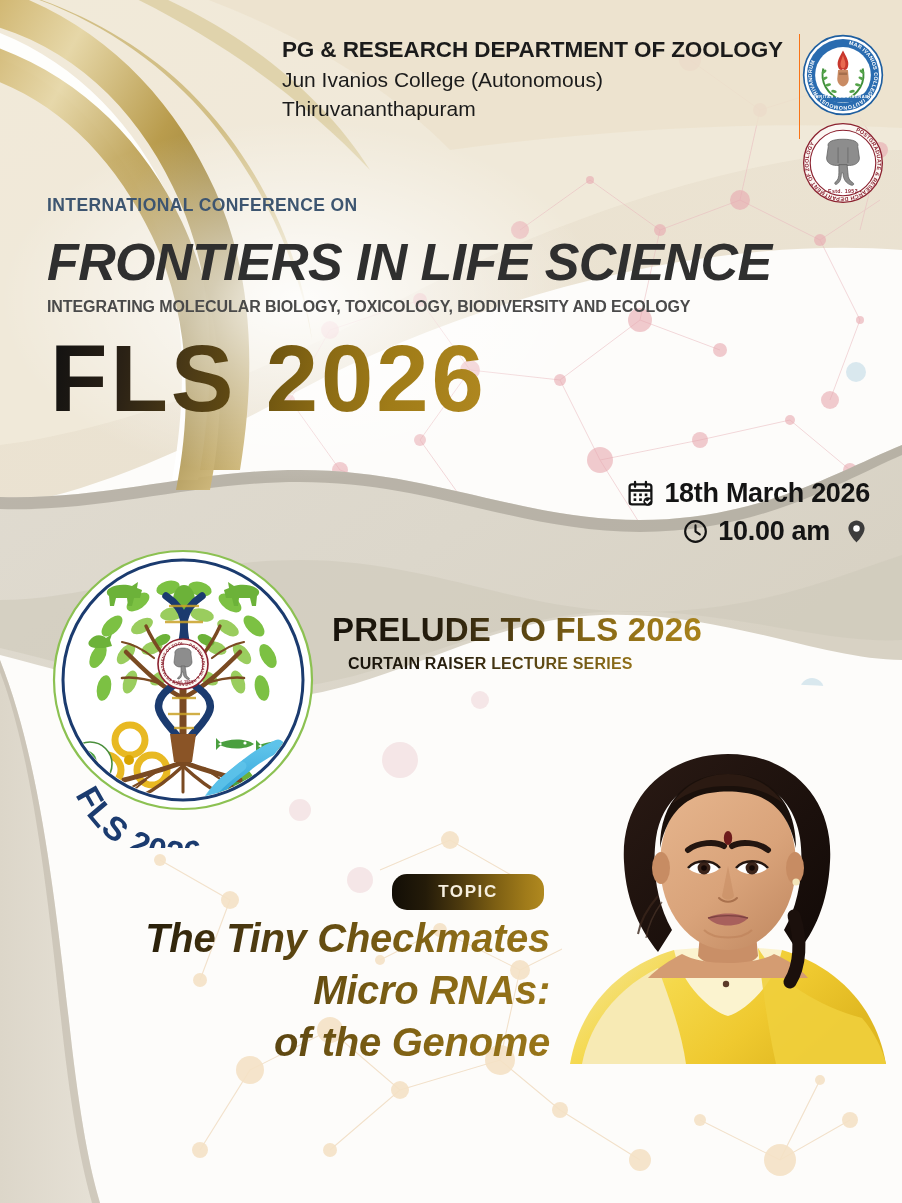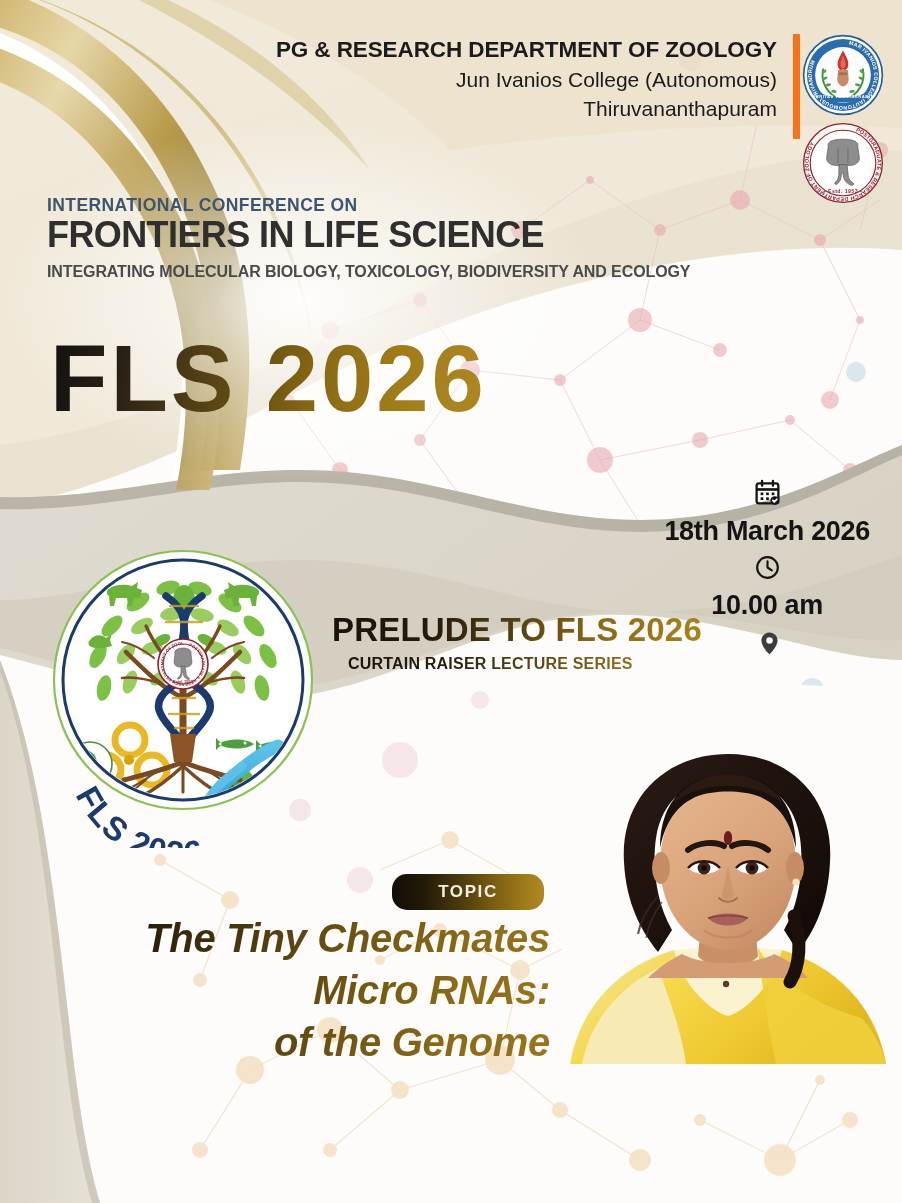--- a/index.html
+++ b/index.html
@@ -17,22 +17,22 @@
   
   .bg-svg{position:absolute;inset:0;width:902px;height:1203px;}
 
   
   .header{
     position:absolute;left:0;top:34px;width:902px;height:115px;
     display:flex;justify-content:flex-end;align-items:flex-start;
     padding-right:18px;
   }
   .header-text{
-    text-align:right;padding-right:16px;padding-top:2px;
-    border-right:7px solid #f97316;height:105px;
+    padding-right:16px;padding-top:2px;
+    border-right:1px solid #f97316;height:105px;
   }
   .dept-line{
     font-size:22.5px;font-weight:bold;color:#1b1b1b;
     letter-spacing:-0.1px;line-height:1.2;white-space:nowrap;
   }
   .college-line{
     font-size:21px;color:#1b1b1b;line-height:1.38;
     margin-top:3px;white-space:nowrap;
   }
   .city-line{
@@ -40,44 +40,45 @@
   }
   .crests{display:flex;flex-direction:column;gap:6px;align-items:center;margin-left:2px;}
 
   
   .conf-block{position:absolute;left:47px;top:196px;width:810px;}
   .conf-kicker{
     font-size:17.5px;font-weight:bold;color:#3d5570;
     letter-spacing:0.4px;line-height:1.1;
   }
   .conf-title{
-    font-size:36px;font-weight:bold;color:#2f2f2f;
-    letter-spacing:-0.6px;line-height:1.12;margin-top:0;
+    font-size:52px;font-weight:bold;color:#2f2f2f;
+    letter-spacing:-0.6px;line-height:1.12;margin-top:18px;
     white-space:nowrap;
+    font-style:italic;
   }
   .conf-sub{
     font-size:16px;font-weight:bold;color:#4a4a4a;
     letter-spacing:-0.1px;line-height:1.1;margin-top:7px;white-space:nowrap;
   }
 
   
   .fls-wordmark{
     position:absolute;left:50px;top:332px;
     font-size:94px;font-weight:bold;letter-spacing:3px;
     line-height:1;
     background:linear-gradient(100deg,#111111 0%,#2a2115 17%,#4e3c16 33%,#6b5210 48%,#8a6a14 62%,#a07c18 78%,#b08820 100%);
     -webkit-background-clip:text;background-clip:text;
     -webkit-text-fill-color:transparent;color:transparent;
   }
 
   
   .meta{position:absolute;right:32px;top:478px;text-align:right;}
   .meta-row{
     display:flex;align-items:center;justify-content:flex-end;
-    gap:9px;margin-bottom:7px;flex-direction:column;
+    gap:9px;margin-bottom:7px;
   }
   .meta-text{
     font-size:27px;font-weight:bold;color:#141414;
     letter-spacing:-0.3px;white-space:nowrap;
   }
   .meta-ico{display:inline-flex;align-items:center;}
 
   
   .prelude{position:absolute;left:332px;top:612px;}
   .prelude-main{

